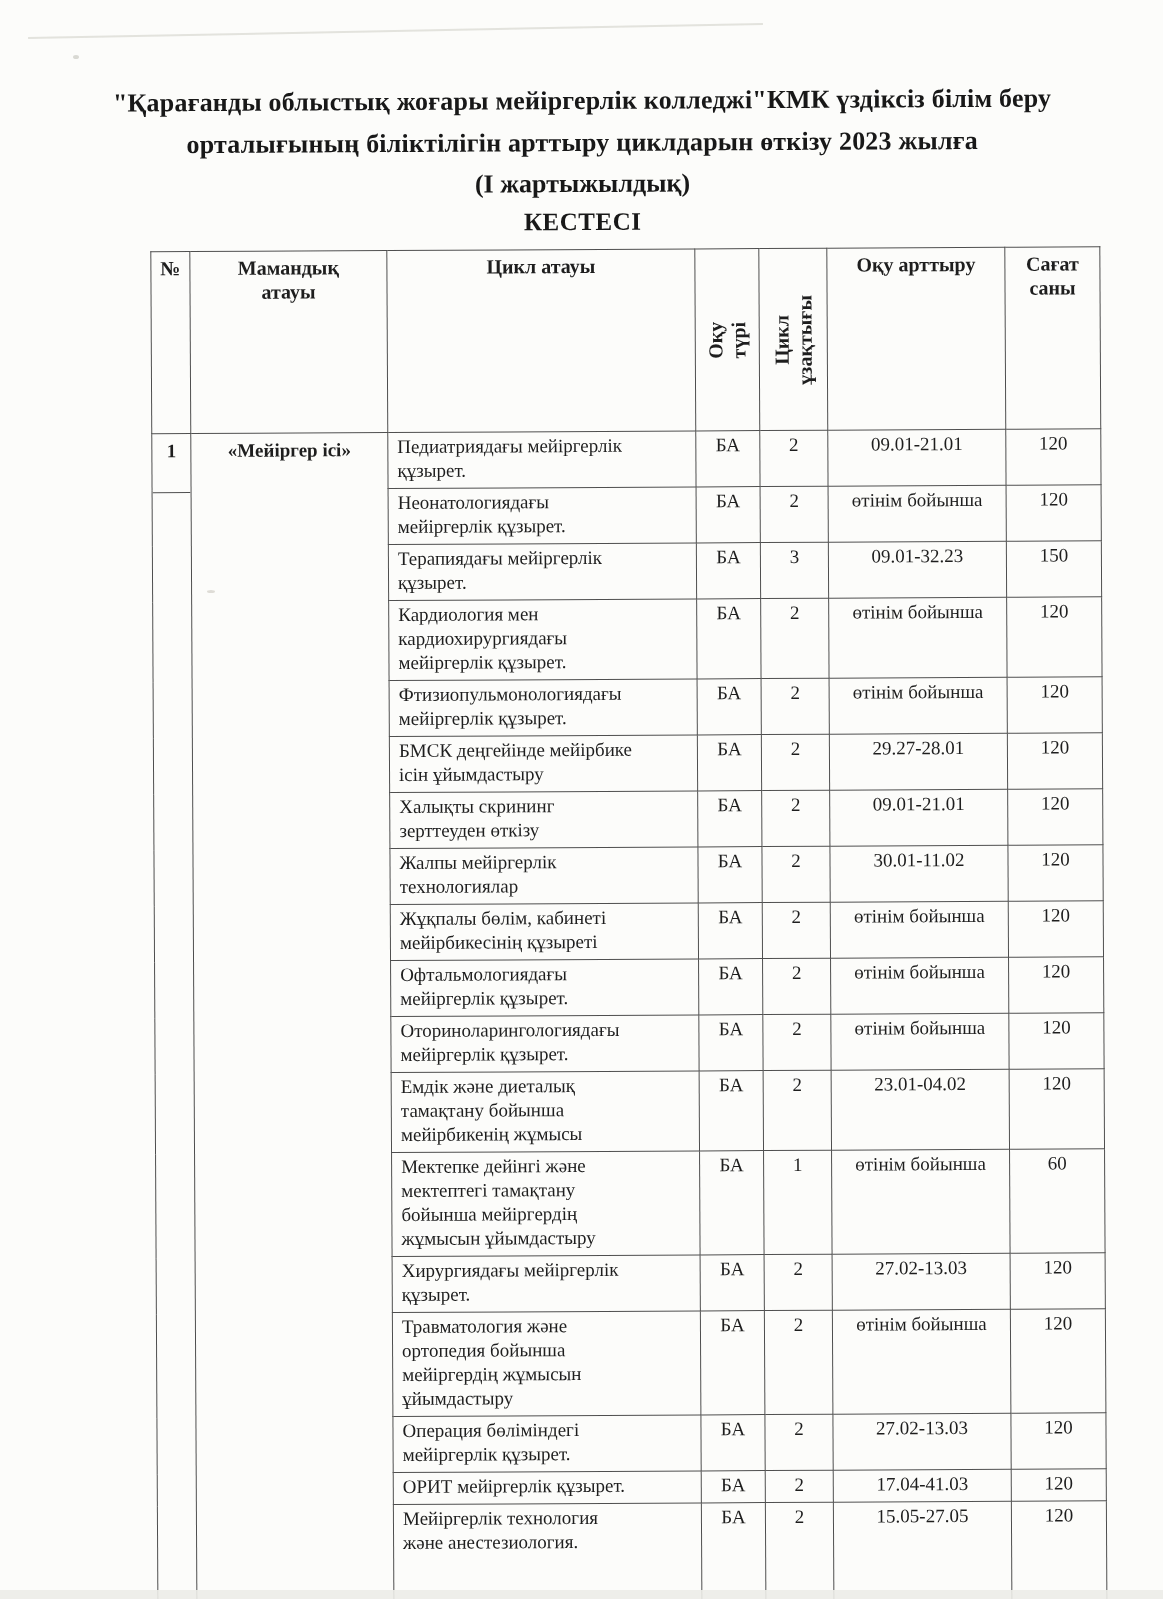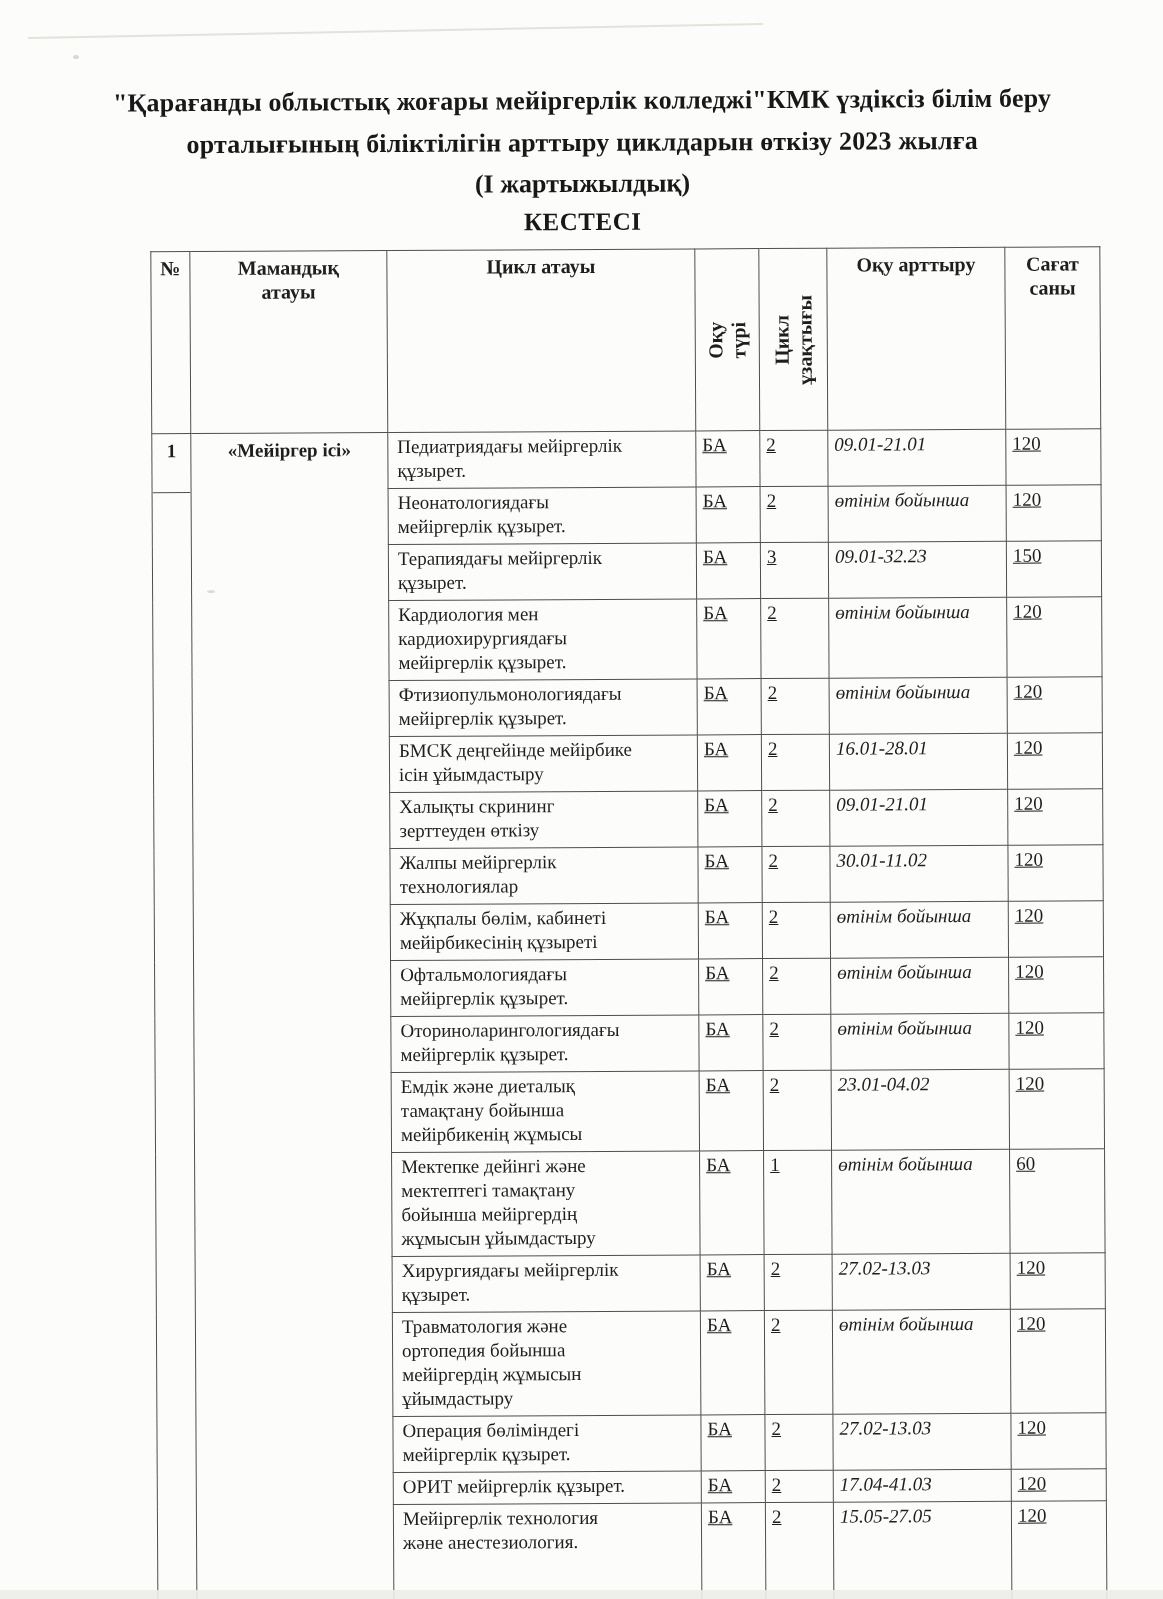--- a/index.html
+++ b/index.html
@@ -84,22 +84,22 @@
   .num-box{
     height:59px;
     border-bottom:1.6px solid #4f4f4f;
     text-align:center;
     font-weight:bold;
     padding-top:5px;
     box-sizing:border-box;
   }
   td.spec-cell{border-bottom:none;text-align:center;font-weight:bold;padding-top:5px;}
   td.c-cycle{text-align:left;padding-left:9px;white-space:pre-line;}
-  td.c-type,td.c-dur,td.c-hours{text-decoration:underline;}
-  td.c-term{font-style:italic;}
+  td.c-type,td.c-dur,td.c-hours{text-align:center;}
+  td.c-term{text-align:center;}
   tr.last-row td{border-bottom:none;height:150px;}
 </style>
 </head>
 <body>
 
 <div class="sheet">
   <div class="artifact-top"></div>
   <div class="speck-1"></div>
   <div class="speck-2"></div>
 
@@ -183,21 +183,21 @@
     <td class="c-type">БА</td>
     <td class="c-dur">2</td>
     <td class="c-term">өтінім бойынша</td>
     <td class="c-hours">120</td>
   </tr>
           <tr>
     <td class="c-cycle">БМСК деңгейінде мейірбике
 ісін ұйымдастыру</td>
     <td class="c-type">БА</td>
     <td class="c-dur">2</td>
-    <td class="c-term">16.01-28.01</td>
+    <td class="c-term">29.27-28.01</td>
     <td class="c-hours">120</td>
   </tr>
           <tr>
     <td class="c-cycle">Халықты скрининг
 зерттеуден өткізу</td>
     <td class="c-type">БА</td>
     <td class="c-dur">2</td>
     <td class="c-term">09.01-21.01</td>
     <td class="c-hours">120</td>
   </tr>

